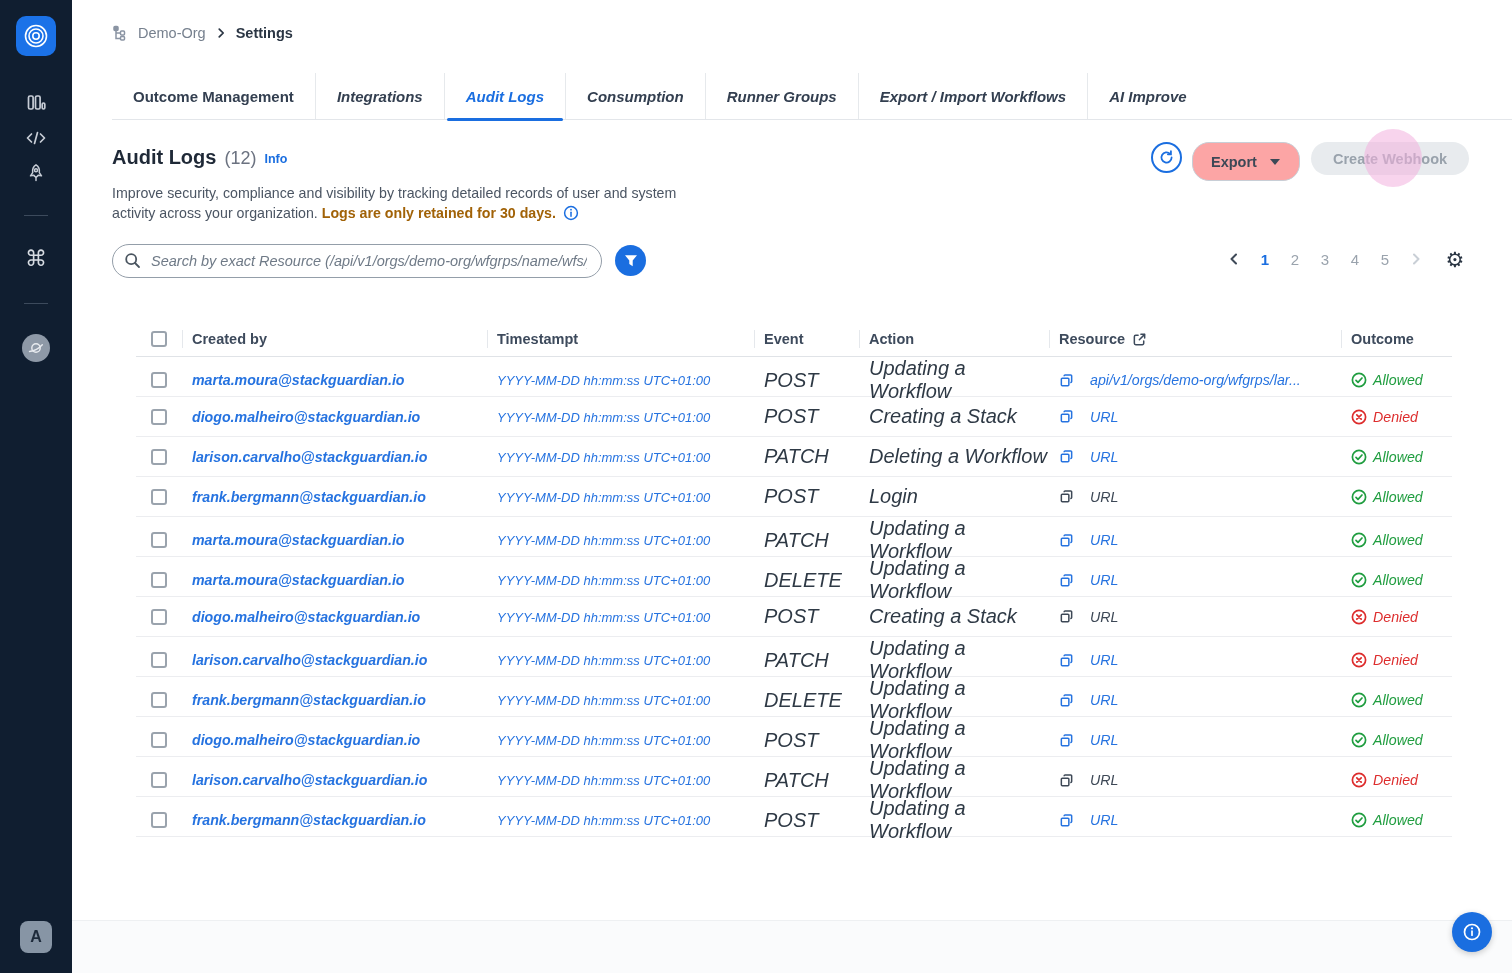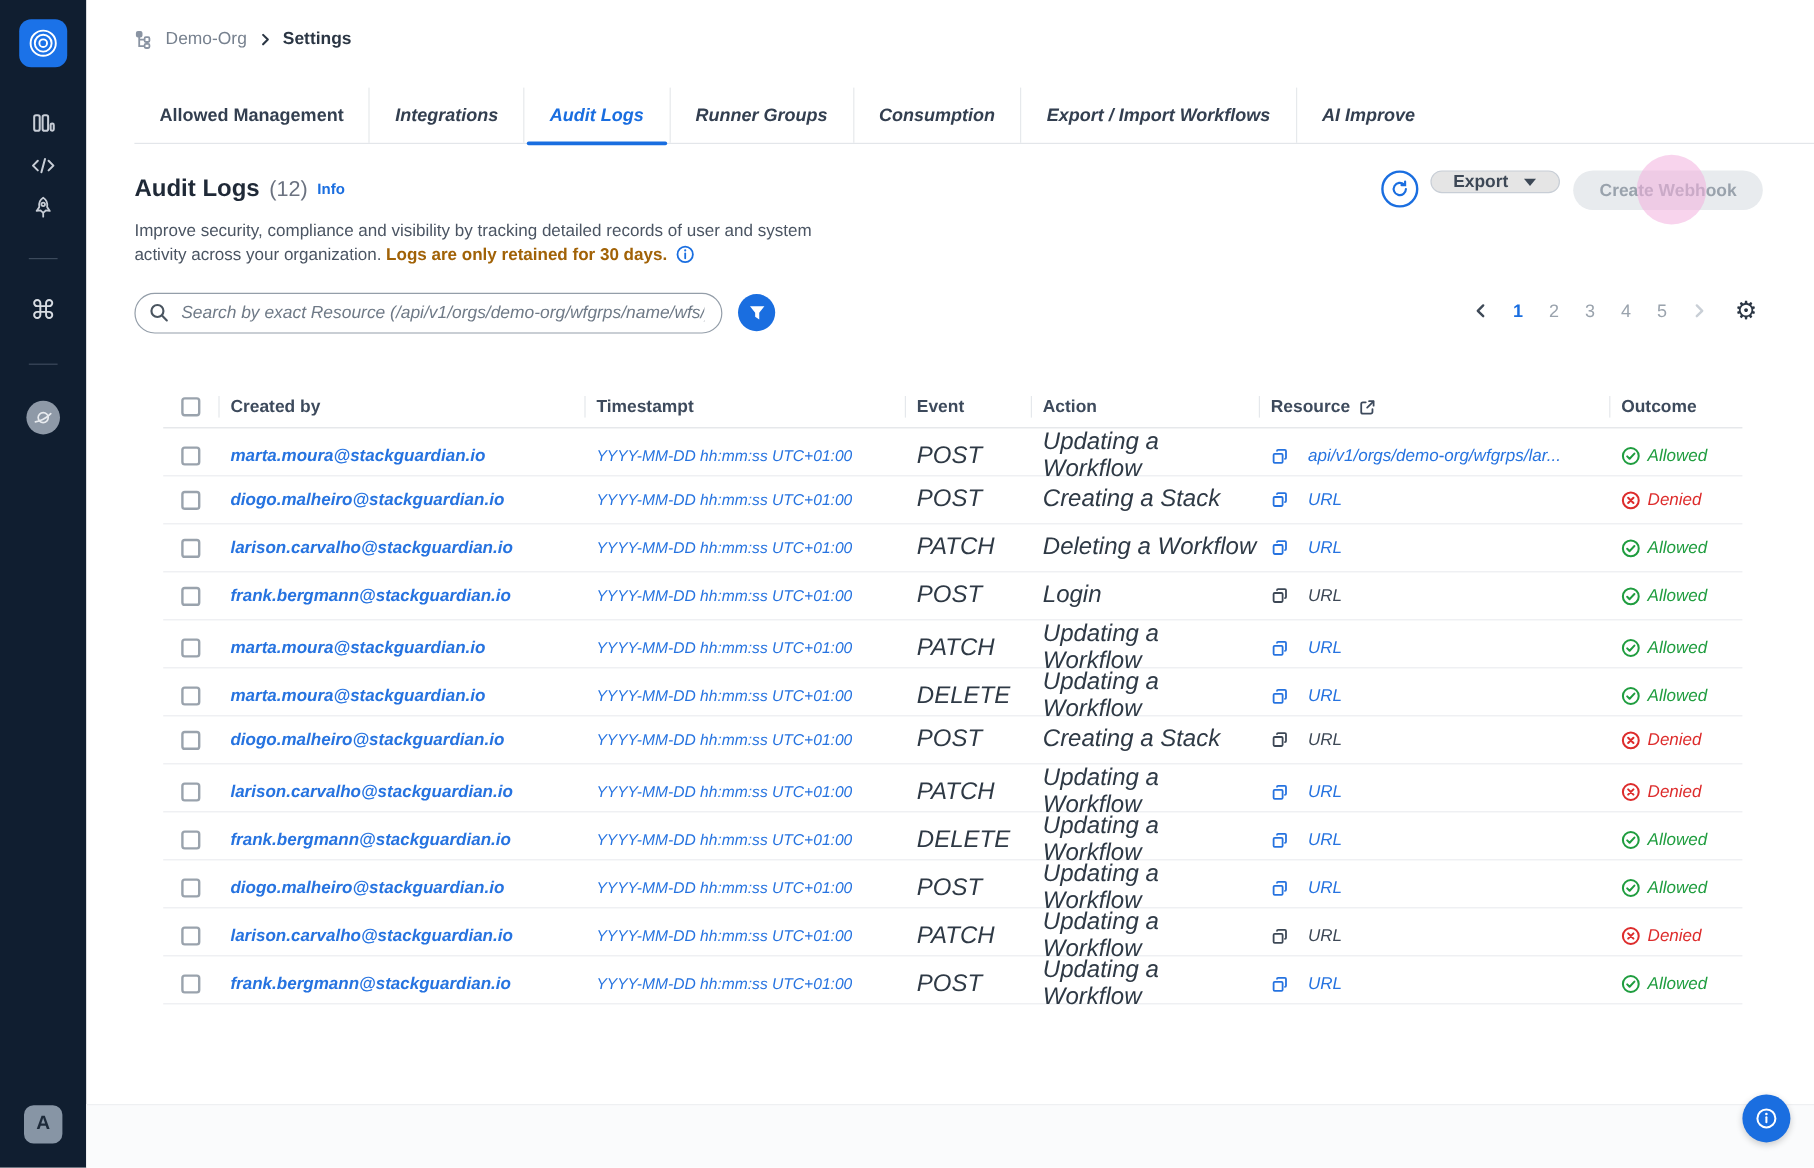--- a/index.html
+++ b/index.html
@@ -43,22 +43,22 @@
   .info-link { font-size:12.5px; font-weight:bold; color:#1a6ee0; cursor:pointer; position:relative; top:-1px;}
 
   .desc { position:absolute; left:40px; top:183px; width:600px; font-size:14.2px; line-height:20px;
     color:#4b5563; }
   .desc b { color:#a16207; }
   .desc .inline-info { display:inline-block; vertical-align:-3px; margin-left:3px; }
 
   .refresh-btn { position:absolute; left:1079px; top:142px; width:31px; height:31px; border-radius:50%;
     border:2px solid #1a6ee0; background:#fff; display:flex; align-items:center; justify-content:center;
     color:#1a6ee0; cursor:pointer; }
-  .export-btn { position:absolute; left:1120px; top:142px; height:19px; padding:0 18px; border-radius:17px;
-    border:1.5px solid #c8ced6; background:#e5e5e5; display:flex; align-items:center; gap:12px;
+  .export-btn { position:absolute; left:1120px; top:142px; height:39px; padding:0 18px; border-radius:17px;
+    border:1.5px solid #c8ced6; background:#fca5a5; display:flex; align-items:center; gap:12px;
     font-size:14.5px; font-weight:bold; color:#3d4856; cursor:pointer; }
   .webhook-btn { position:absolute; left:1239px; top:142px; height:33px; padding:0 22px; border-radius:17px;
     border:none; background:#e8ebee; font-size:14.5px; font-weight:bold; color:#99a2ac;
     display:flex; align-items:center; }
   .click-highlight { position:absolute; left:1292px; top:129px; width:58px; height:58px; border-radius:50%;
     background:#f2b0de; opacity:0.55; pointer-events:none; }
 
   .search-wrap { position:absolute; left:40px; top:244px; width:490px; height:34px; }
   .search-input { width:100%; height:100%; border:1.5px solid #949ea9; border-radius:17px;
     padding:0 14px 0 38px; font-size:14.5px; font-style:italic; color:#3d4856; outline:none;
@@ -173,33 +173,33 @@
     </svg>
     <span class="crumb-org">Demo-Org</span>
     <svg width="14" height="14" viewBox="0 0 16 16" fill="none" stroke="#2b3644" stroke-width="2" stroke-linecap="round" stroke-linejoin="round">
         <path d="M6 3.5 10.5 8 6 12.5"></path>
       </svg>
     <span class="crumb-page">Settings</span>
   </div>
 
   <div class="tabs">
       <div class="tab">
-        <span>Allowed Management</span>
+        <span>Outcome Management</span>
       </div>
       <div class="tab">
         <span>Integrations</span>
       </div>
       <div class="tab active">
         <span>Audit Logs</span>
       </div>
       <div class="tab">
+        <span>Consumption</span>
+      </div>
+      <div class="tab">
         <span>Runner Groups</span>
-      </div>
-      <div class="tab">
-        <span>Consumption</span>
       </div>
       <div class="tab">
         <span>Export / Import Workflows</span>
       </div>
       <div class="tab">
         <span>AI Improve</span>
       </div>
     </div>
 
   <div class="title-row">

